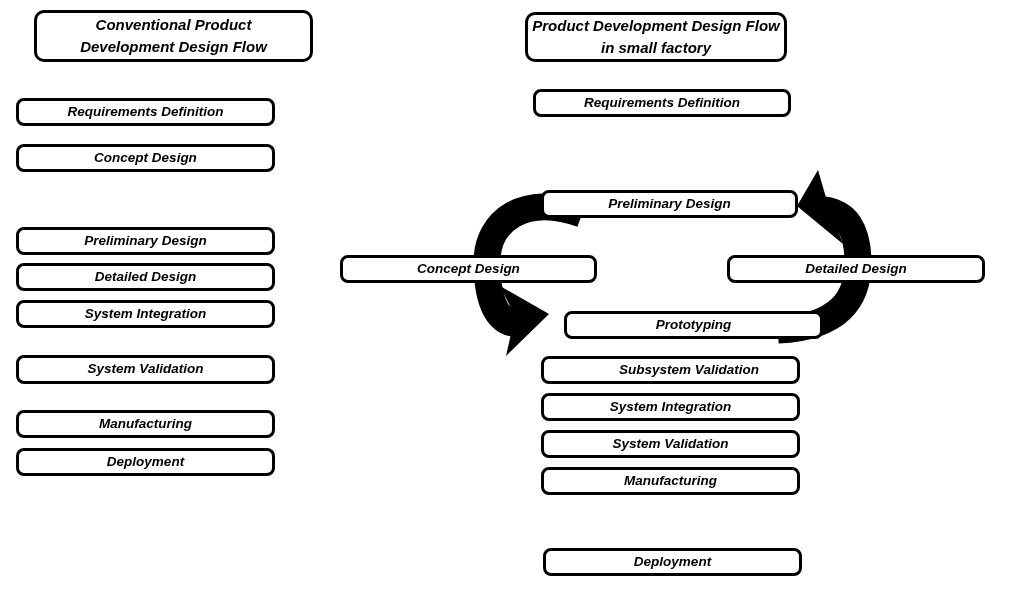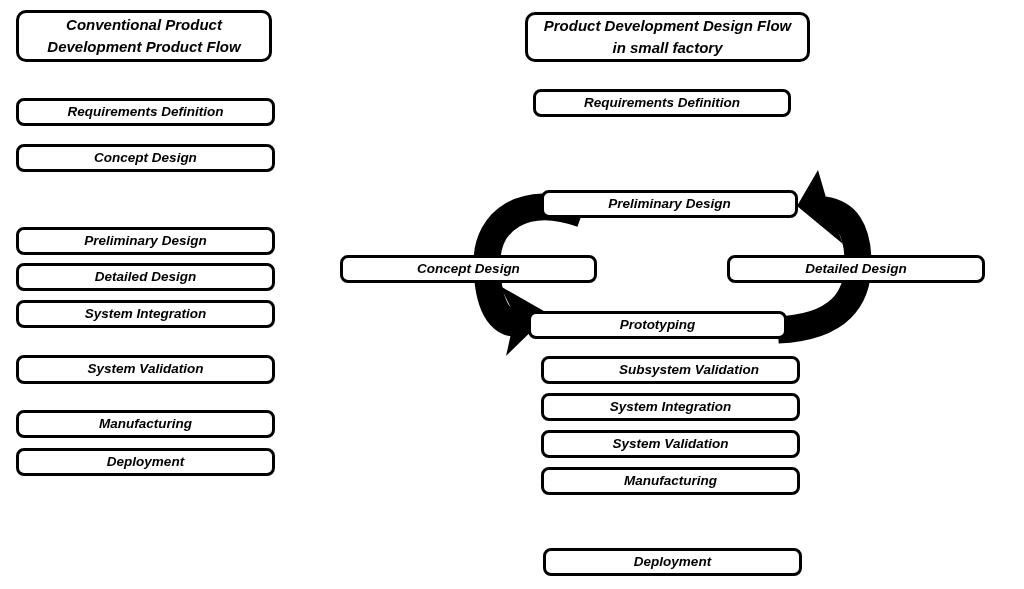--- a/index.html
+++ b/index.html
@@ -35,23 +35,23 @@
     <g>
       <path d="M 582 214 C 524 193 487 221 487 262 C 487 305 500 325 518 323" stroke-width="27"></path>
       <polygon points="549,314 500,286 515,316 506,356"></polygon>
     </g>
     <g>
       <path d="M 778 330 C 840 327 858 298 858 263 C 858 229 846 213 824 210" stroke-width="27"></path>
       <polygon points="797,206 843,244 829,208 818,170"></polygon>
     </g>
   </svg>
 
-  <div class="box title-box" style="left:16px; top:10px; width:256px; height:52px;">
+  <div class="box title-box" style="left:34px; top:10px; width:279px; height:52px;">
     <span>Conventional Product</span>
-    <span>Development Product Flow</span>
+    <span>Development Design Flow</span>
   </div>
 
   <div class="box" style="left:16px; top:98px; width:259px; height:28px;">
     <span>Requirements Definition</span>
   </div>
   <div class="box" style="left:16px; top:144px; width:259px; height:28px;">
     <span>Concept Design</span>
   </div>
   <div class="box" style="left:16px; top:227px; width:259px; height:28px;">
     <span>Preliminary Design</span>
@@ -65,39 +65,39 @@
   <div class="box" style="left:16px; top:355px; width:259px; height:29px;">
     <span>System Validation</span>
   </div>
   <div class="box" style="left:16px; top:410px; width:259px; height:28px;">
     <span>Manufacturing</span>
   </div>
   <div class="box" style="left:16px; top:448px; width:259px; height:28px;">
     <span>Deployment</span>
   </div>
 
-  <div class="box title-box" style="left:525px; top:12px; width:285px; height:50px;">
+  <div class="box title-box" style="left:525px; top:12px; width:262px; height:50px;">
     <span>Product Development Design Flow</span>
     <span>in small factory</span>
   </div>
 
   <div class="box" style="left:533px; top:89px; width:258px; height:28px;">
     <span>Requirements Definition</span>
   </div>
 
   <div class="box" style="left:541px; top:190px; width:257px; height:28px;">
     <span>Preliminary Design</span>
   </div>
   <div class="box" style="left:340px; top:255px; width:257px; height:28px;">
     <span>Concept Design</span>
   </div>
   <div class="box" style="left:727px; top:255px; width:258px; height:28px;">
     <span>Detailed Design</span>
   </div>
-  <div class="box" style="left:528px; top:311px; width:259px; height:28px;">
+  <div class="box" style="left:564px; top:311px; width:259px; height:28px;">
     <span>Prototyping</span>
   </div>
 
   <div class="box" style="left:541px; top:356px; width:259px; height:28px;padding-left:37px;">
     <span>Subsystem Validation</span>
   </div>
   <div class="box" style="left:541px; top:393px; width:259px; height:28px;">
     <span>System Integration</span>
   </div>
   <div class="box" style="left:541px; top:430px; width:259px; height:28px;">

